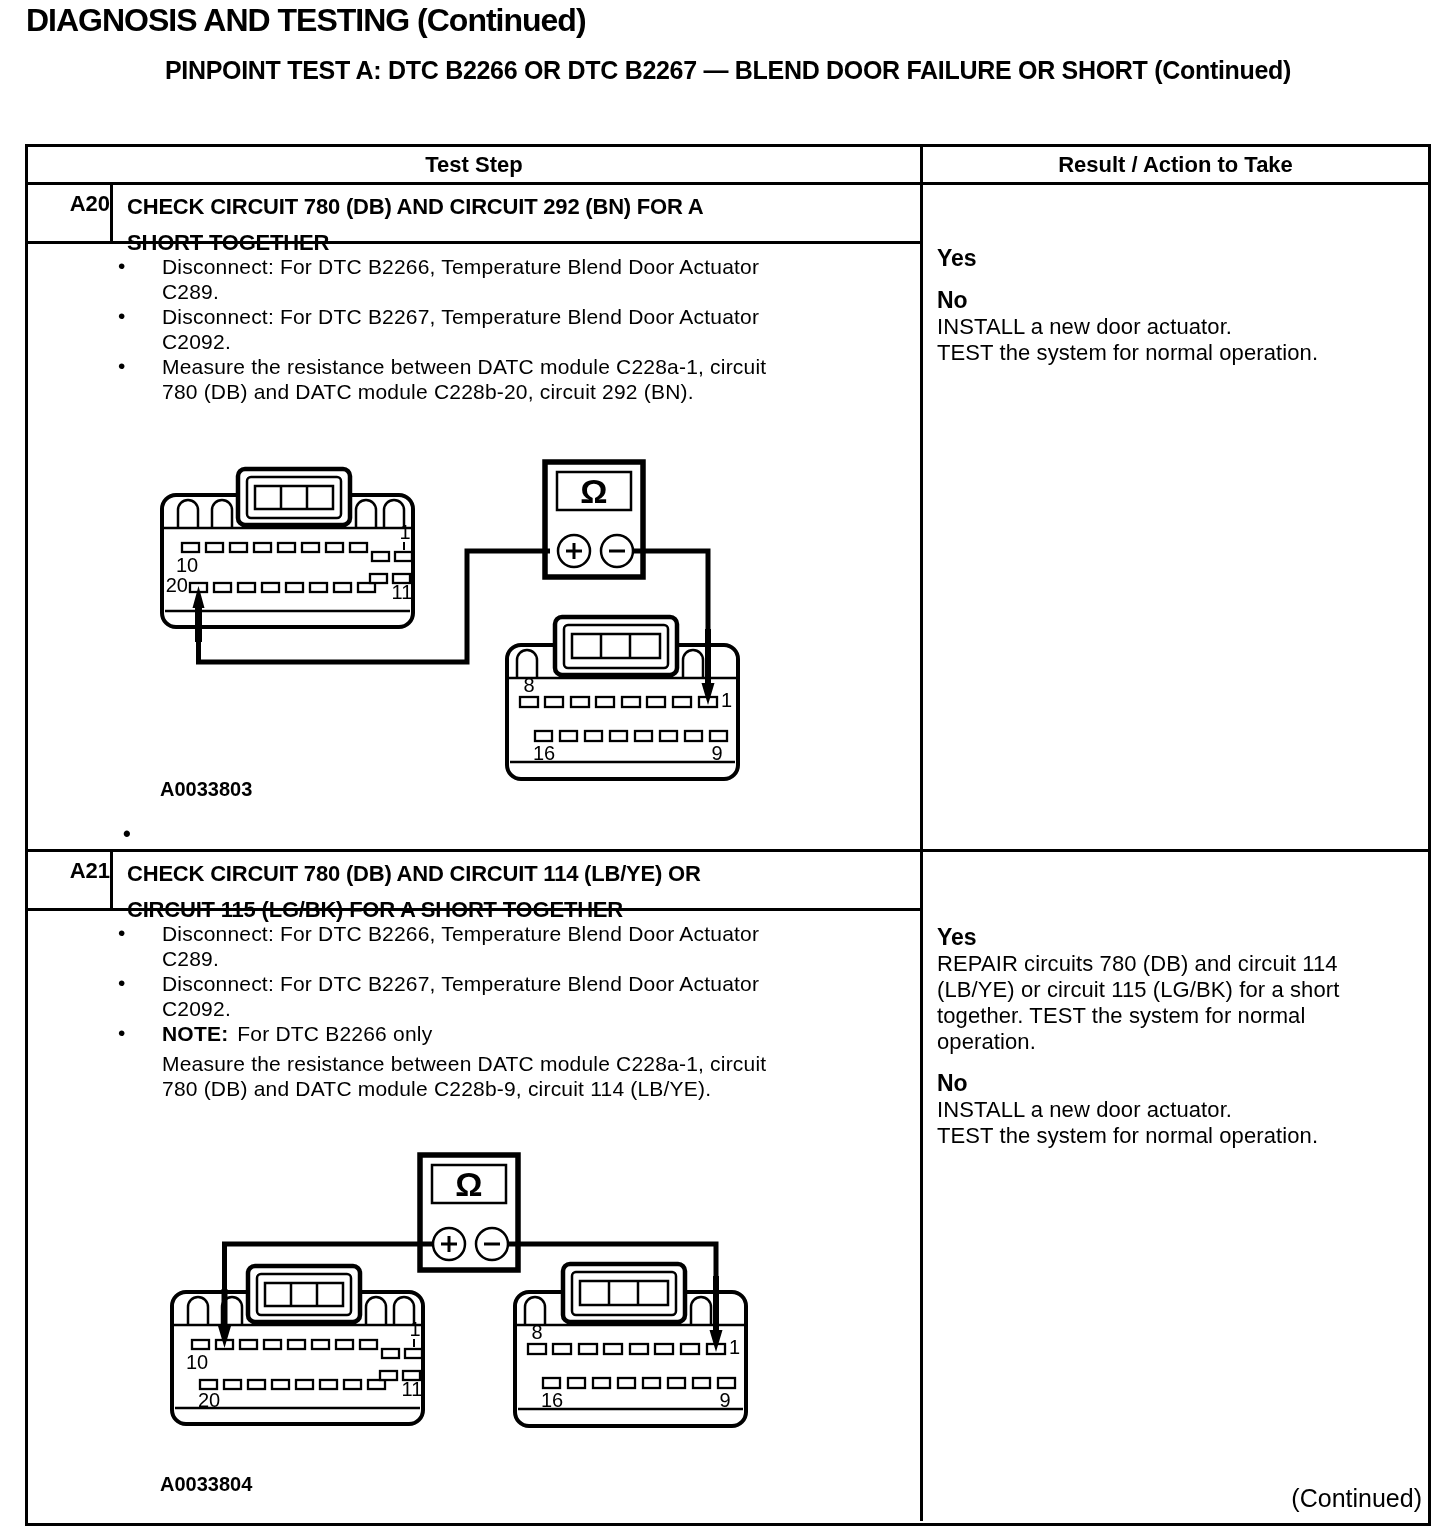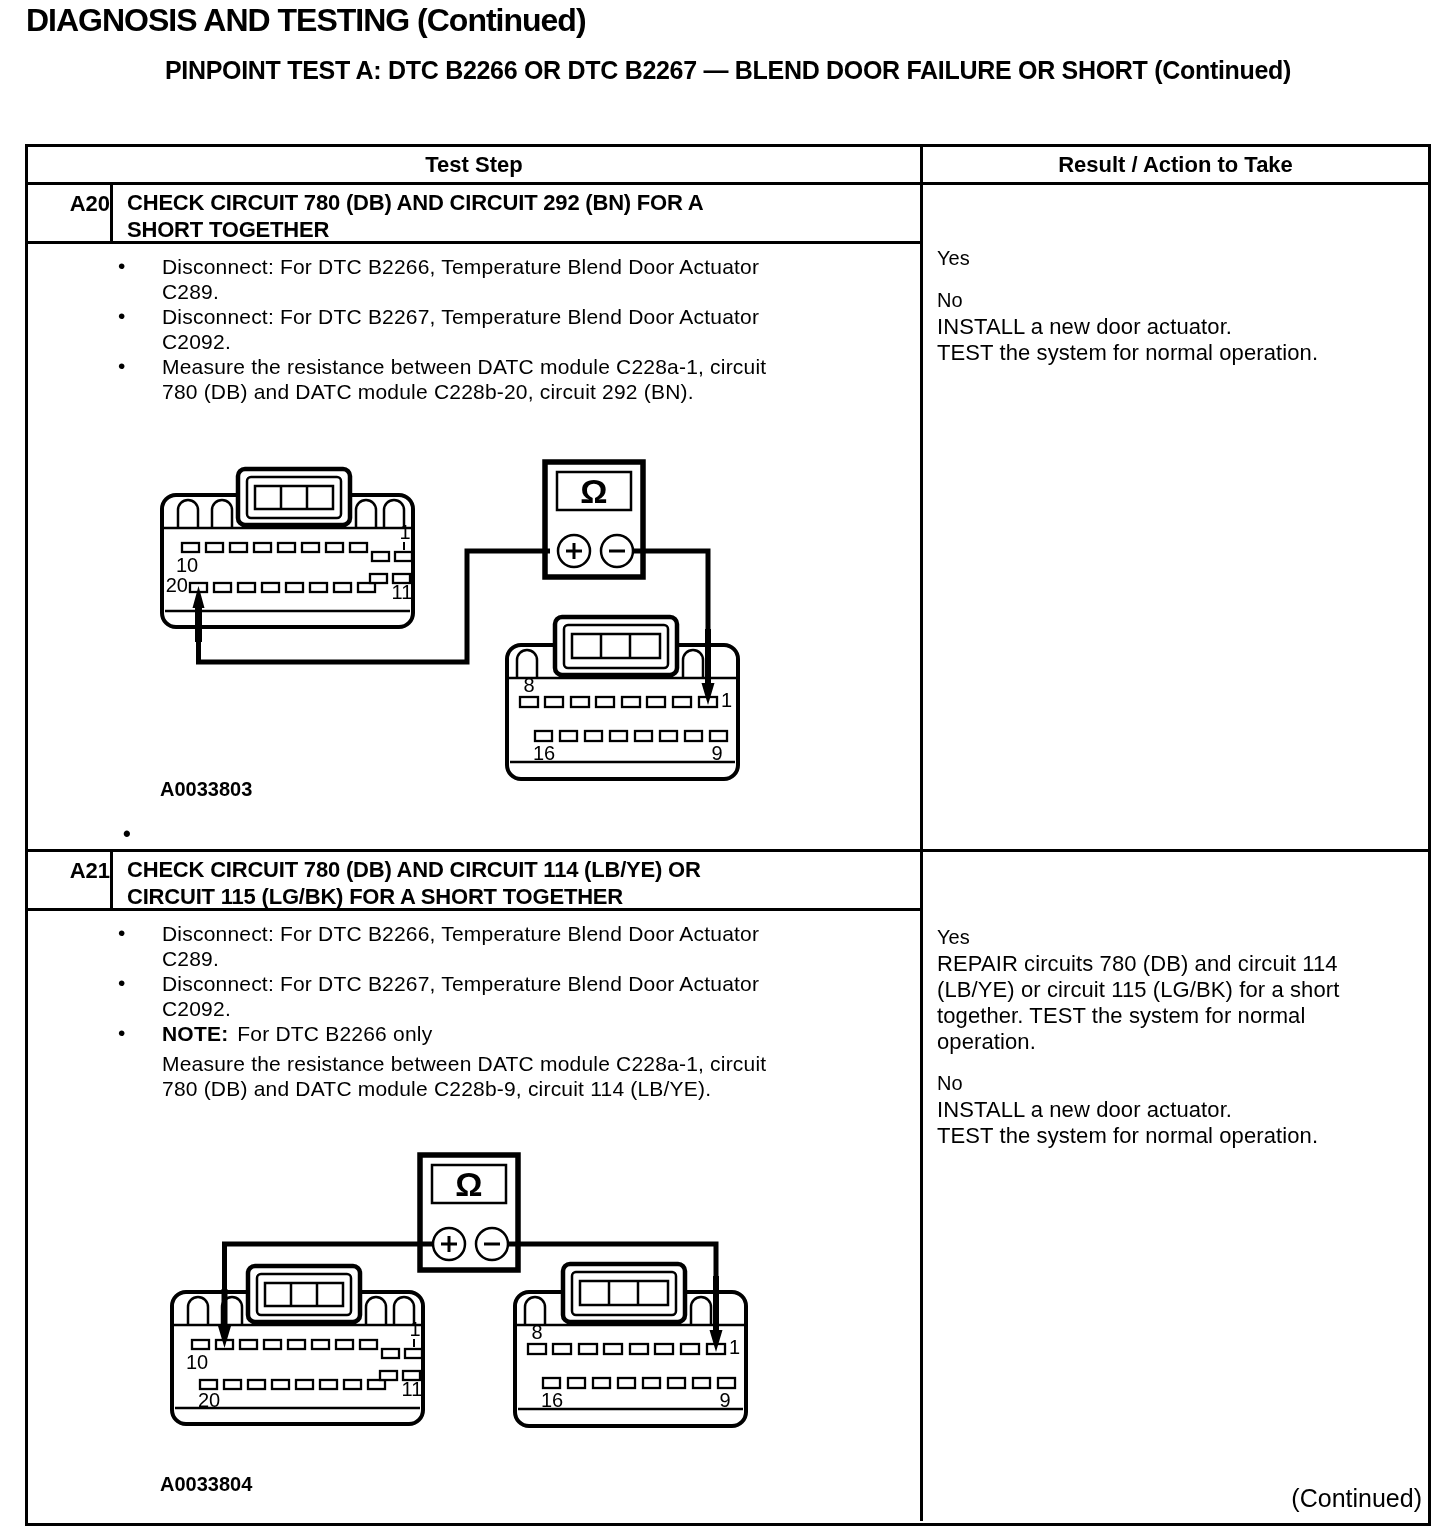--- a/index.html
+++ b/index.html
@@ -13,38 +13,38 @@
   .thead{display:flex;height:38px;border-bottom:3px solid #000;box-sizing:border-box;}
   .th{font-weight:bold;font-size:22px;text-align:center;padding-top:5px;box-sizing:border-box;}
   .th-left{width:895px;border-right:3px solid #000;}
   .th-right{flex:1;}
   .steprow{display:flex;box-sizing:border-box;}
   .row-a20{height:667px;border-bottom:3px solid #000;}
   .row-a21{height:669px;}
   .cell-left{width:895px;border-right:3px solid #000;box-sizing:border-box;}
   .titleband{display:flex;border-bottom:3px solid #000;height:59px;box-sizing:border-box;}
   .stepid{width:85px;border-right:3px solid #000;font-weight:bold;font-size:22px;text-align:right;padding-top:6px;box-sizing:border-box;}
-  .steptitle{padding:4px 0 0 14px;font-weight:bold;font-size:22px;line-height:27px;white-space:pre-line;letter-spacing:-0.2px;width:720px;}
+  .steptitle{padding:4px 0 0 14px;font-weight:bold;font-size:22px;line-height:36px;white-space:pre-line;letter-spacing:-0.2px;width:720px;}
   .content{position:relative;}
   .row-a20 .content{height:605px;}
   .row-a21 .content{height:607px;}
   .bullets{padding-top:10px;}
   .bullet{position:relative;padding-left:134px;font-size:21px;line-height:25px;white-space:pre-line;letter-spacing:0.2px;width:740px;box-sizing:content-box;}
   .bullet .mk{position:absolute;left:90px;top:-1px;white-space:normal;}
   .nlabel{font-weight:bold;margin-right:9px;}
   .para{padding-left:134px;font-size:21px;line-height:25px;white-space:pre-line;margin-top:5px;letter-spacing:0.2px;width:740px;}
   .question{position:absolute;left:0;top:578px;padding-left:137px;font-weight:bold;font-size:22px;}
   .question .mk{position:absolute;left:95px;top:-1px;}
   .figsvg{position:absolute;left:112px;}
   .fig1{top:208px;}
   .fig2{top:231px;}
   .cell-right{flex:1;padding-left:14px;padding-right:6px;font-size:22px;line-height:26px;box-sizing:border-box;}
   .row-a20 .cell-right{padding-top:60px;}
   .row-a21 .cell-right{padding-top:72px;}
-  .yn{font-weight:normal;font-size:20px;line-height:27px;}
+  .yn{font-weight:bold;font-size:23px;line-height:27px;}
   .no-label{margin-top:15px;}
   .rtxt{white-space:pre-line;letter-spacing:0.1px;}
   .footer{position:absolute;right:34px;top:1484px;font-size:25px;}
   
   svg text{font-family:"Liberation Sans",sans-serif;fill:#000;}
   .body20{fill:#fff;stroke:#000;stroke-width:4;}
   .latch-o{fill:#fff;stroke:#000;stroke-width:4.5;}
   .latch-i{fill:none;stroke:#000;stroke-width:2.5;}
   .ln{stroke:#000;stroke-width:2.5;fill:none;}
   .pin{fill:#fff;stroke:#000;stroke-width:2.3;}

